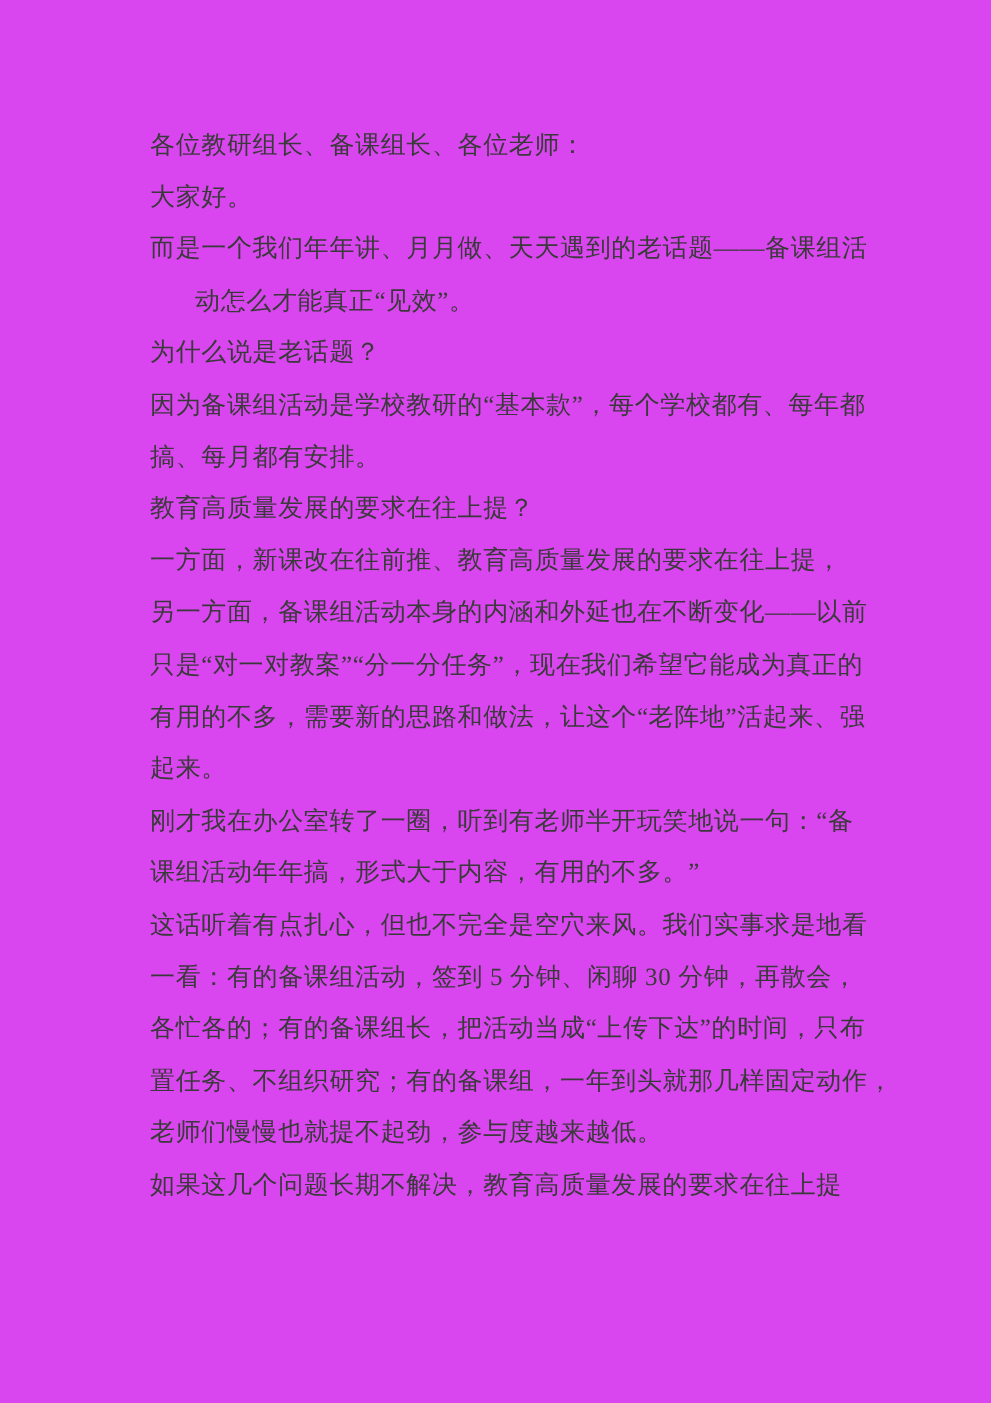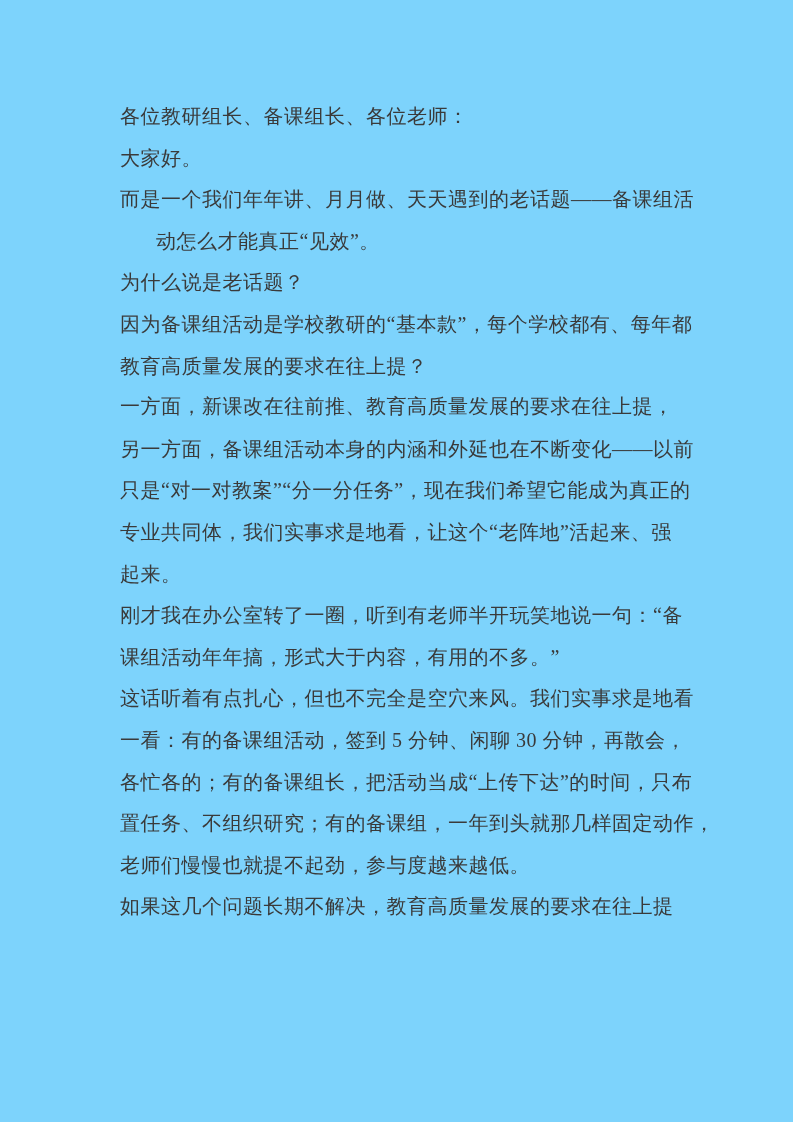--- a/index.html
+++ b/index.html
@@ -26,46 +26,47 @@
     line-height: 41.6px;
     font-size: 20px;
     color: #3a3a3a;
     white-space: nowrap;
     letter-spacing: 0.5px;
   }
 </style>
 </head>
 <body>
 
-<div class="page" style="background: #7dd3fc;">
+<div class="page" style="background: #d946ef;">
   <div class="text-block">
 
       <div class="line" style="color: rgb(58, 58, 58);">各位教研组长、备课组长、各位老师：</div>
 
       <div class="line" style="color: rgb(58, 58, 58);">大家好。</div>
 
 
       <div class="line" style="color: rgb(58, 58, 58);">而是一个我们年年讲、月月做、天天遇到的老话题——备课组活</div>
 
       <div class="line" style="color: rgb(58, 58, 58); margin-left: 36px;">动怎么才能真正“见效”。</div>
 
       <div class="line" style="color: rgb(58, 58, 58);">为什么说是老话题？</div>
 
       <div class="line" style="color: rgb(58, 58, 58);">因为备课组活动是学校教研的“基本款”，每个学校都有、每年都</div>
 
+      <div class="line" style="color: rgb(58, 58, 58);">搞、每月都有安排。</div>
 
       <div class="line" style="color: rgb(58, 58, 58);">教育高质量发展的要求在往上提？</div>
 
       <div class="line" style="color: rgb(58, 58, 58); font-family: Liberation Mono, monospace;">一方面，新课改在往前推、教育高质量发展的要求在往上提，</div>
 
       <div class="line" style="color: rgb(58, 58, 58);">另一方面，备课组活动本身的内涵和外延也在不断变化——以前</div>
 
       <div class="line" style="color: rgb(58, 58, 58);">只是“对一对教案”“分一分任务”，现在我们希望它能成为真正的</div>
 
-      <div class="line" style="color: rgb(58, 58, 58);">专业共同体，我们实事求是地看，让这个“老阵地”活起来、强</div>
+      <div class="line" style="color: rgb(58, 58, 58);">有用的不多，需要新的思路和做法，让这个“老阵地”活起来、强</div>
 
       <div class="line" style="color: rgb(58, 58, 58);">起来。</div>
 
       <div class="line" style="color: rgb(58, 58, 58);">刚才我在办公室转了一圈，听到有老师半开玩笑地说一句：“备</div>
 
       <div class="line" style="color: rgb(58, 58, 58);">课组活动年年搞，形式大于内容，有用的不多。”</div>
 
       <div class="line" style="color: rgb(58, 58, 58);">这话听着有点扎心，但也不完全是空穴来风。我们实事求是地看</div>
 
       <div class="line" style="color: rgb(58, 58, 58);">一看：有的备课组活动，签到 5 分钟、闲聊 30 分钟，再散会，</div>

